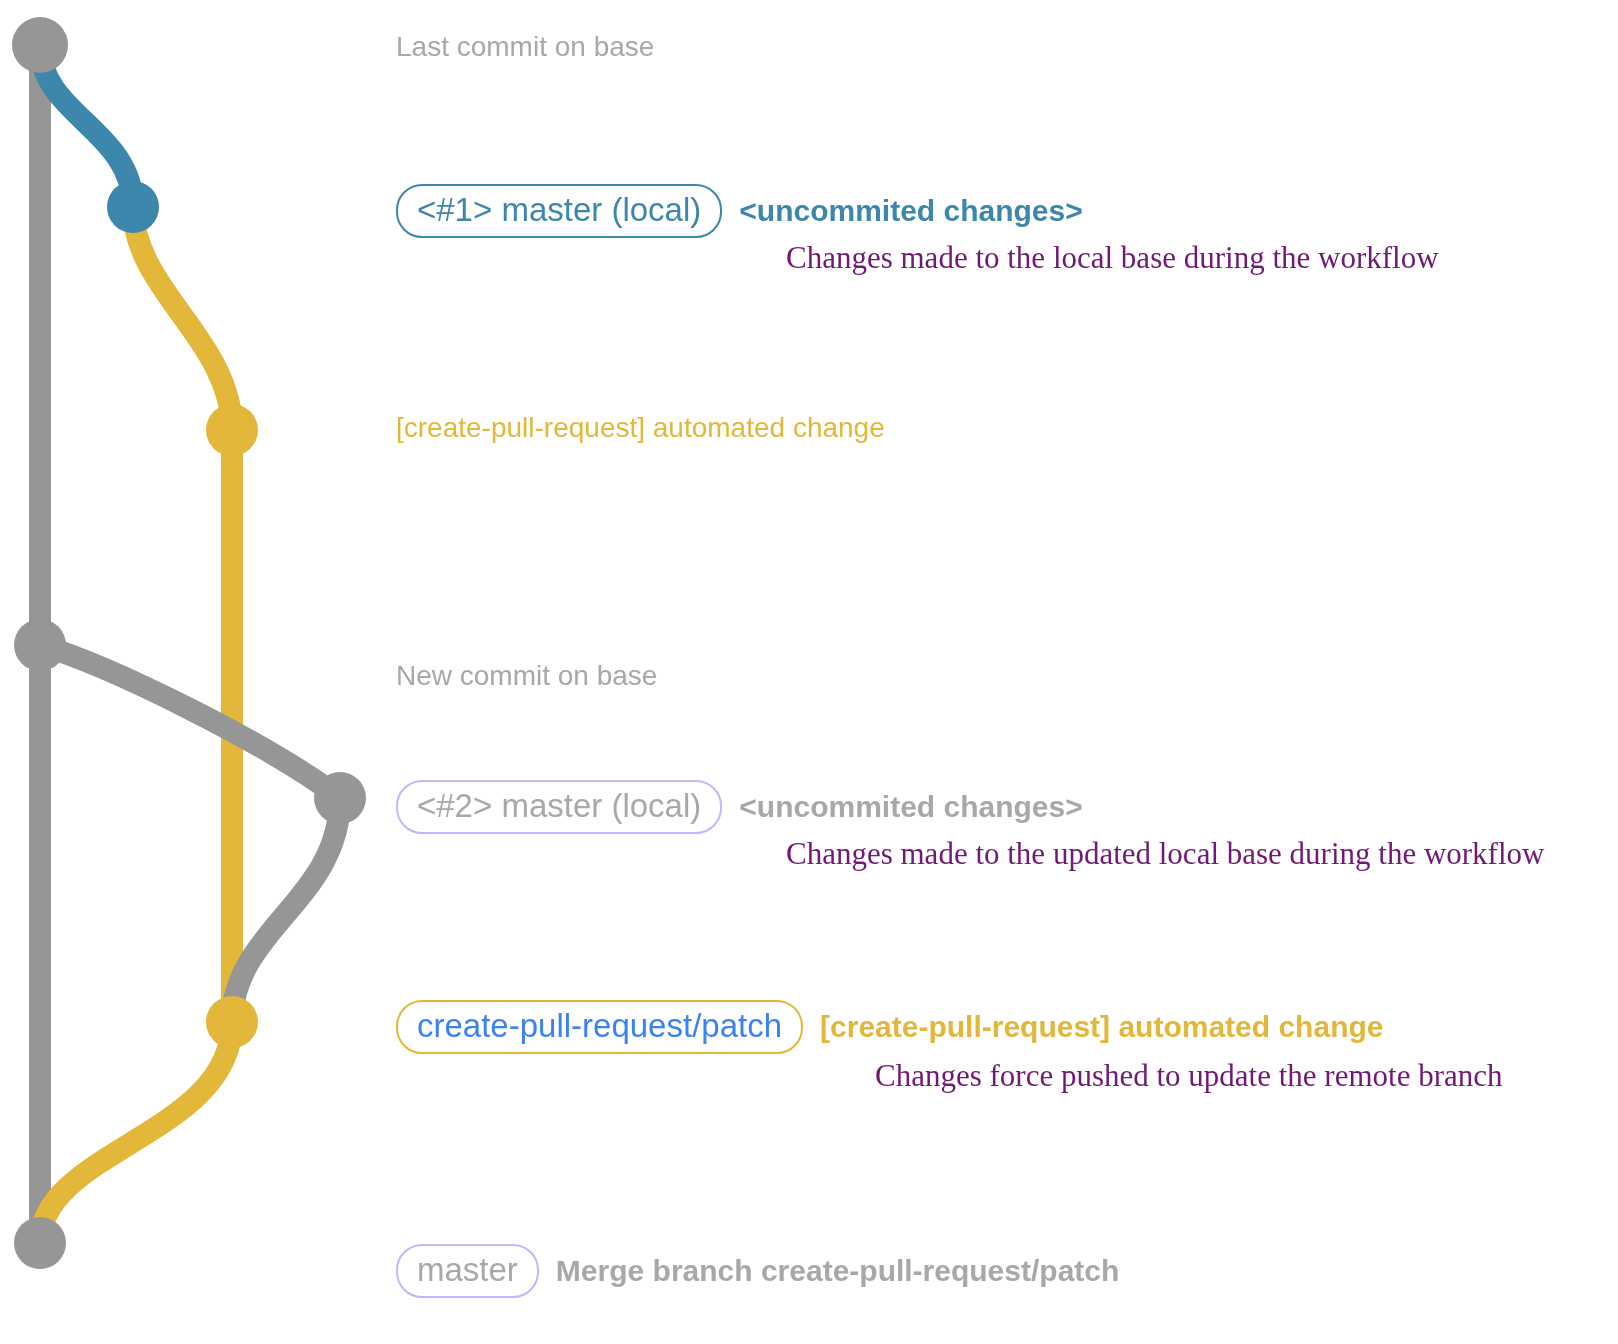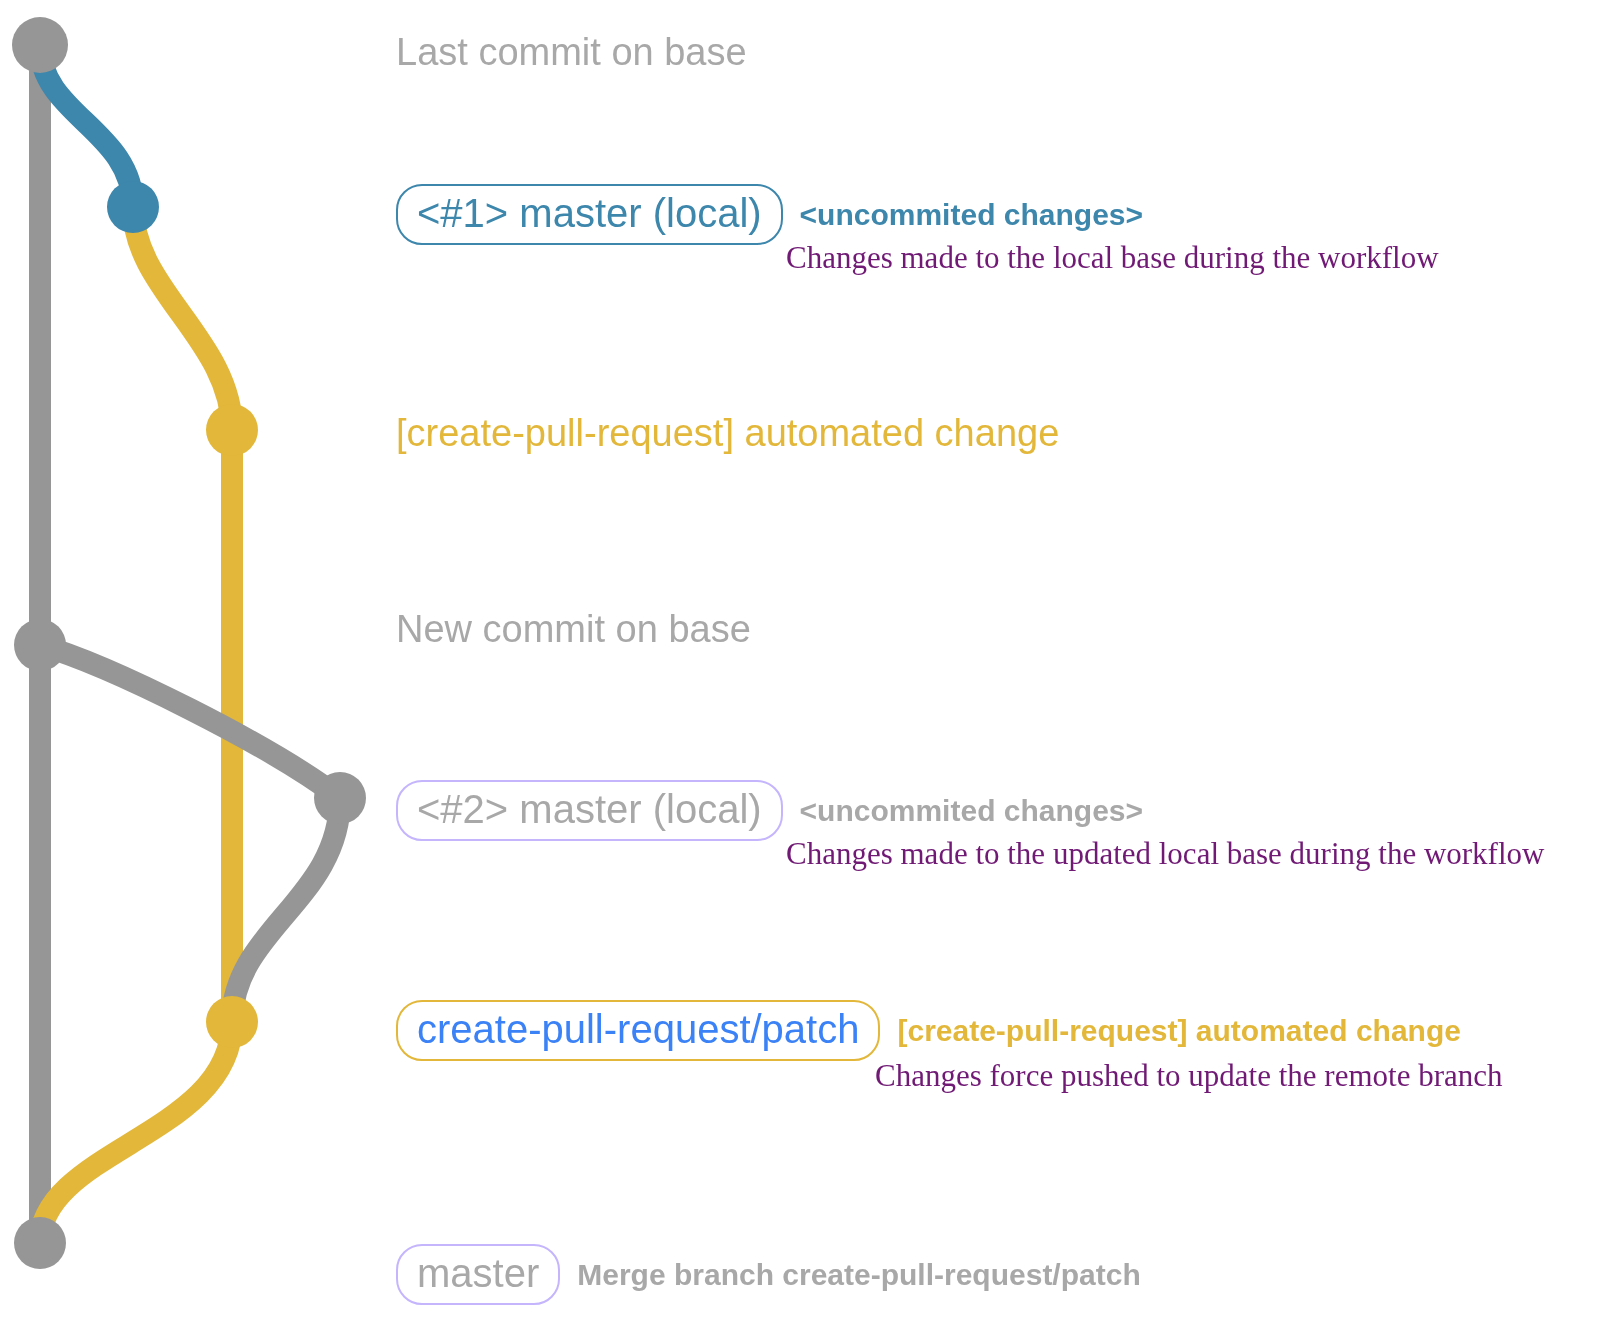--- a/index.html
+++ b/index.html
@@ -30,39 +30,39 @@
     height: 1344px;
   }
 
   
   .row {
     position: absolute;
     left: 396px;
   }
 
   .plain-label {
-    font-size: 38px;
+    font-size: 28px;
     line-height: 1;
     white-space: nowrap;
     color: #a8a8a8;
   }
   .plain-label.yellow { color: #e2b73a; }
 
   .badge-line {
     display: flex;
     align-items: center;
     white-space: nowrap;
   }
 
   .badge {
     display: inline-block;
     border: 2px solid #c4b5fd;
     border-radius: 26px;
     padding: 7px 19px 10px 19px;
-    font-size: 40px;
+    font-size: 33px;
     line-height: 1;
     color: #a8a8a8;
     background: #ffffff;
     white-space: nowrap;
   }
   .badge.blue   { border-color: #3d86ac; color: #3d86ac; }
   .badge.yellow { border-color: #e2b73a; color: #3b82f6; text-align: right; }
 
   .badge-caption {
     margin-left: 17px;
@@ -127,21 +127,21 @@
       <span class="badge blue">&lt;#1&gt; master (local)</span>
       <span class="badge-caption blue">&lt;uncommited changes&gt;</span>
     </div>
   </div>
   <div class="desc" style="left:786px; top:242px;">Changes made to the local base during the workflow</div>
 
   <div class="row" style="top:414px;">
     <div class="plain-label yellow">[create-pull-request] automated change</div>
   </div>
 
-  <div class="row" style="top:610px;text-align:right;">
+  <div class="row" style="top:662px;text-align:right;">
     <div class="plain-label">New commit on base</div>
   </div>
 
   <div class="row" style="top:780px;">
     <div class="badge-line">
       <span class="badge">&lt;#2&gt; master (local)</span>
       <span class="badge-caption">&lt;uncommited changes&gt;</span>
     </div>
   </div>
   <div class="desc" style="left:786px; top:838px;">Changes made to the updated local base during the workflow</div>

